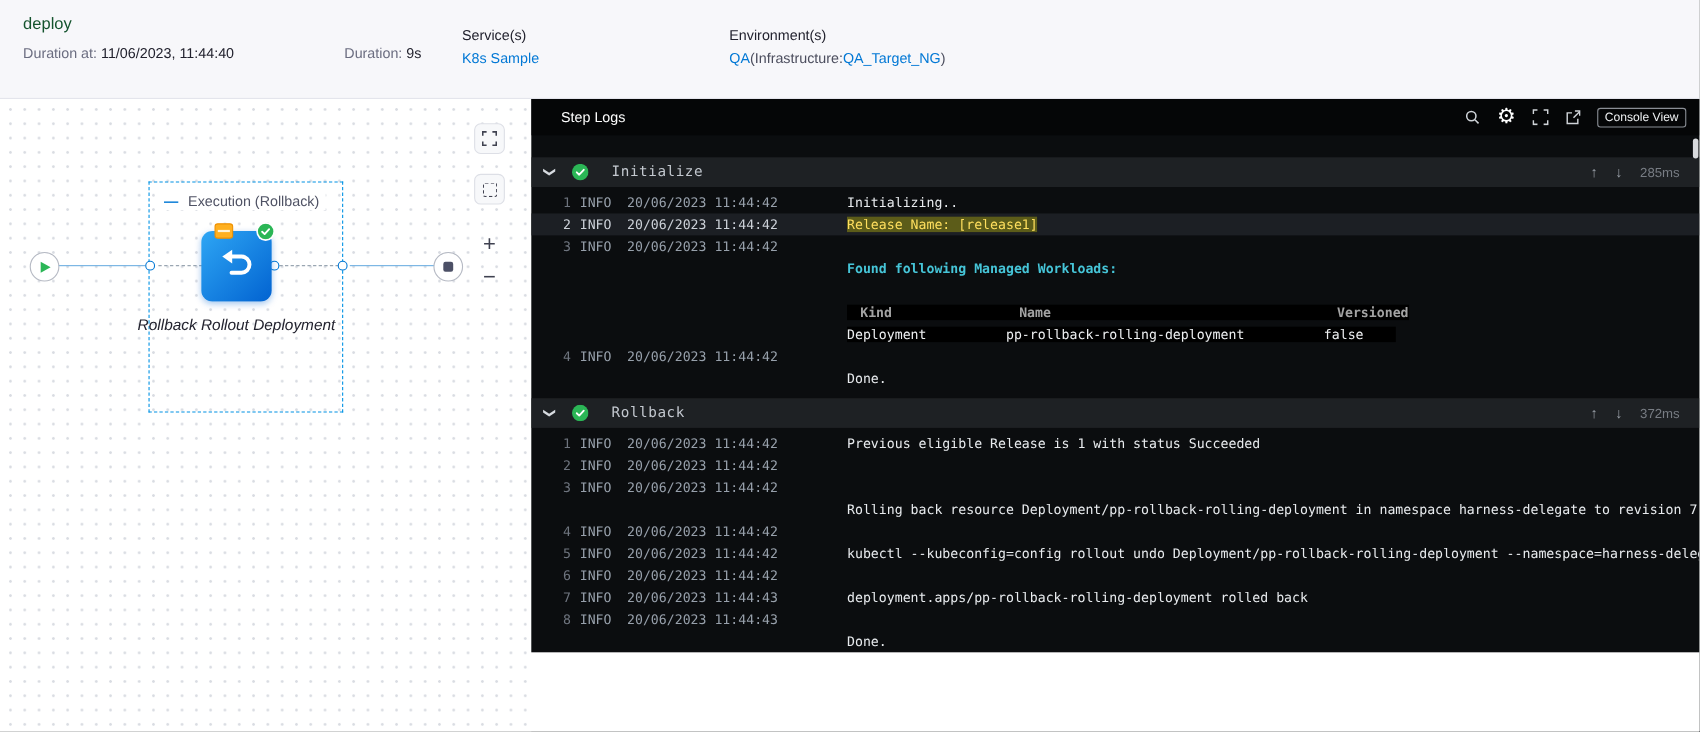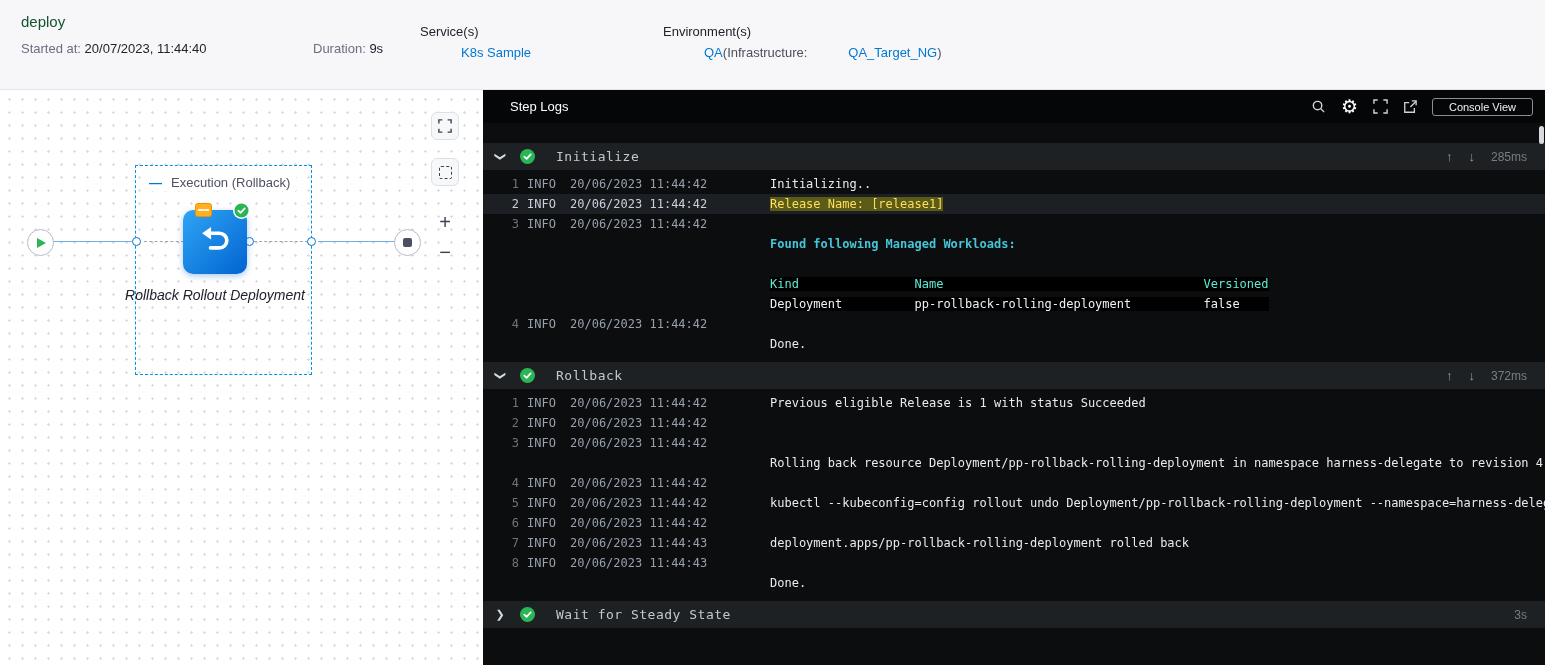--- a/index.html
+++ b/index.html
@@ -9,21 +9,21 @@
   
   .topbar { position:relative; width:1545px; height:90px; background:#f7f7fa;
     border-bottom:1px solid #e4e5ec; }
   .topbar .title { position:absolute; left:21px; top:13px; font-size:15px; font-weight:400; color:#14532d; }
   .meta { position:absolute; top:41px; font-size:13px; color:#6b6d80; }
   .meta .val { color:#22222e; }
   .started { left:21px; } .duration { left:313px; }
   .blk { position:absolute; top:24px; font-size:13px; color:#22222e; }
   .blk .blk-lbl { font-weight:500; color:#22222e; margin-bottom:6px; }
   .svc { left:420px; } .env { left:663px; }
-  .link { color:#0278d5; text-decoration:none; cursor:pointer;margin-left:41px; }
+  .link { color:#0278d5; text-decoration:none; cursor:pointer; }
   .plain { color:#4c4e5e; }
 
   
   .main { display:flex; width:1545px; height:575px; }
 
   
   .canvas { position:relative; width:483px; height:575px; background:#fff;
     background-image: radial-gradient(circle, #d9dce2 1px, transparent 1.4px);
     background-size:13px 13px; background-position:3px 3px; overflow:hidden; }
   .group-rect { position:absolute; left:135px; top:75px; width:177px; height:210px;
@@ -54,28 +54,28 @@
   .edge.solid { border-top:1.5px solid #6fb0e2; }
   .edge.dashed { border-top:1.5px dashed #9aa6b2; }
   .port { position:absolute; top:147px; width:9px; height:9px; border-radius:50%;
     background:#fff; border:1.5px solid #0278d5; }
   .canvas-btn { position:absolute; left:431px; width:28px; height:28px; border-radius:6px;
     background:#f7f8fa; border:1px solid #dddfe6; color:#3f4150; display:flex;
     align-items:center; justify-content:center; cursor:pointer; font-size:18px; line-height:1; }
   .sel-ico { width:13px; height:13px; border:1.4px dashed #3f4150; border-radius:2px; }
 
   
-  .console { position:relative; flex:1; height:575px; background:#0b0d0f; overflow:hidden; }
+  .console { position:relative; flex:1; height:503px; background:#0b0d0f; overflow:hidden; }
   .console-header { height:33px; background:#050607; display:flex; align-items:center;
     padding:0 12px 0 27px; }
   .console-title { font-size:13px; color:#fdfdfd; }
   .console-actions { margin-left:auto; display:flex; align-items:center; gap:15px; }
   .cicon { display:flex; align-items:center; justify-content:center; cursor:pointer; }
   .gear { font-size:19px; color:#ffffff; line-height:1; }
-  .console-view-btn { border:1px solid #8a8e95; border-radius:3px; padding:2px 16px;
+  .console-view-btn { border:1px solid #8a8e95; border-radius:3px; padding:2px 6px;
     font-size:11px; color:#eef0f2; cursor:pointer; background:transparent; }
   .scroll-thumb { position:absolute; right:1px; top:36px; width:5px; height:18px;
     border-radius:3px; background:#d8dadd; }
 
   .section-header { height:27px; background:#1e2124; display:flex; align-items:center;
     padding-left:10px; cursor:pointer; }
   .section-header:not(:first-child) { margin-top:4px; }
   .log-sections > .section-header:first-child { margin-top:20px; }
   .chev { width:14px; margin-right:13px; color:#d7dbe0; font-size:11px; display:inline-block;
     text-align:center; transition:transform .1s; }
@@ -91,31 +91,31 @@
   .log-row { display:flex; height:20px; line-height:20px; white-space:pre;
     font-family:"DejaVu Sans Mono", monospace; font-size:12px; }
   .col-n  { width:36px; text-align:right; color:#6e747e; flex:none; }
   .col-lvl{ margin-left:8px; width:35px; color:#97a0ab; flex:none; }
   .col-t  { margin-left:8px; width:140px; color:#97a0ab; flex:none; }
   .col-msg{ margin-left:60px; color:#e8ebee; overflow:hidden; }
   .log-row.hl { background:#1c1f24; }
   .log-row.hl .col-n, .log-row.hl .col-lvl, .log-row.hl .col-t { color:#ccd1d8; }
   .log-row.hl .msg-text { background:#5c5c19; color:#ffdf5e; font-weight:400; }
   .log-row.cyan .msg-text { color:#46c5d8; font-weight:700; }
-  .log-row.thead .msg-text { background:#000; color:#5eead4; font-weight:400; }
+  .log-row.thead .msg-text { background:#000; color:#a3a3a3; font-weight:700;padding-left:12px; }
   .log-row.trow  .msg-text { background:#000; color:#eef0f2;text-align:right; }
 </style>
 </head>
 <body>
 
 <div class="topbar">
   <div class="title">deploy</div>
   <div class="meta started">
-    <span>Started at:</span>
-    <span class="val">20/07/2023, 11:44:40</span>
+    <span>Duration at:</span>
+    <span class="val">11/06/2023, 11:44:40</span>
   </div>
   <div class="meta duration">
     <span>Duration:</span>
     <span class="val">9s</span>
   </div>
   <div class="blk svc">
     <div class="blk-lbl">Service(s)</div>
     <a class="link">K8s Sample</a>
   </div>
   <div class="blk env">
@@ -251,21 +251,21 @@
           <span class="sec-right">
             <span class="arr">↑</span>
             <span class="arr">↓</span>
             <span class="dur">372ms</span>
           </span>
         </div>
         <div class="section-body">
           <div class="log-row"><span class="col-n">1</span><span class="col-lvl">INFO</span><span class="col-t">20/06/2023 11:44:42</span><span class="col-msg"><span class="msg-text">Previous eligible Release is 1 with status Succeeded</span></span></div>
           <div class="log-row"><span class="col-n">2</span><span class="col-lvl">INFO</span><span class="col-t">20/06/2023 11:44:42</span><span class="col-msg"><span class="msg-text"></span></span></div>
           <div class="log-row"><span class="col-n">3</span><span class="col-lvl">INFO</span><span class="col-t">20/06/2023 11:44:42</span><span class="col-msg"><span class="msg-text"></span></span></div>
-          <div class="log-row"><span class="col-n"></span><span class="col-lvl"></span><span class="col-t"></span><span class="col-msg"><span class="msg-text">Rolling back resource Deployment/pp-rollback-rolling-deployment in namespace harness-delegate to revision 4</span></span></div>
+          <div class="log-row"><span class="col-n"></span><span class="col-lvl"></span><span class="col-t"></span><span class="col-msg"><span class="msg-text">Rolling back resource Deployment/pp-rollback-rolling-deployment in namespace harness-delegate to revision 7</span></span></div>
           <div class="log-row"><span class="col-n">4</span><span class="col-lvl">INFO</span><span class="col-t">20/06/2023 11:44:42</span><span class="col-msg"><span class="msg-text"></span></span></div>
           <div class="log-row"><span class="col-n">5</span><span class="col-lvl">INFO</span><span class="col-t">20/06/2023 11:44:42</span><span class="col-msg"><span class="msg-text">kubectl --kubeconfig=config rollout undo Deployment/pp-rollback-rolling-deployment --namespace=harness-deleg</span></span></div>
           <div class="log-row"><span class="col-n">6</span><span class="col-lvl">INFO</span><span class="col-t">20/06/2023 11:44:42</span><span class="col-msg"><span class="msg-text"></span></span></div>
           <div class="log-row"><span class="col-n">7</span><span class="col-lvl">INFO</span><span class="col-t">20/06/2023 11:44:43</span><span class="col-msg"><span class="msg-text">deployment.apps/pp-rollback-rolling-deployment rolled back</span></span></div>
           <div class="log-row"><span class="col-n">8</span><span class="col-lvl">INFO</span><span class="col-t">20/06/2023 11:44:43</span><span class="col-msg"><span class="msg-text"></span></span></div>
           <div class="log-row"><span class="col-n"></span><span class="col-lvl"></span><span class="col-t"></span><span class="col-msg"><span class="msg-text">Done.</span></span></div>
         </div>
         <div class="section-header">
           <span class="chev ">❯</span>
           <span class="check">

